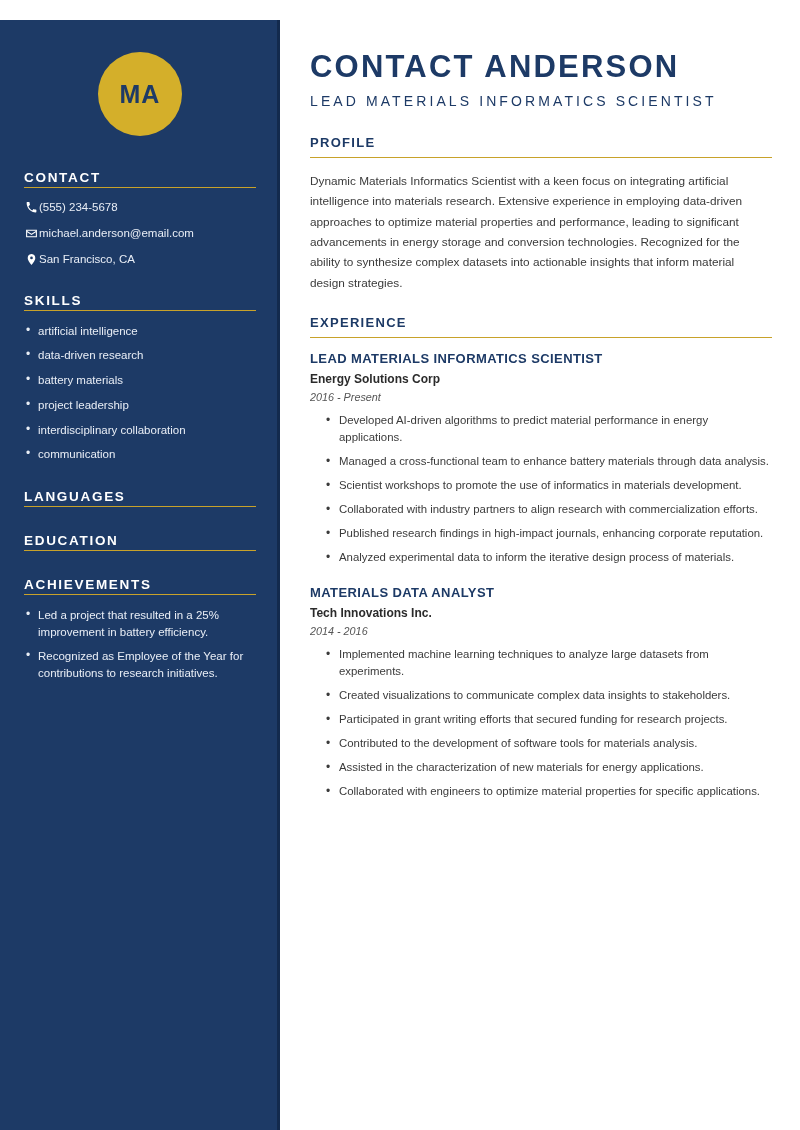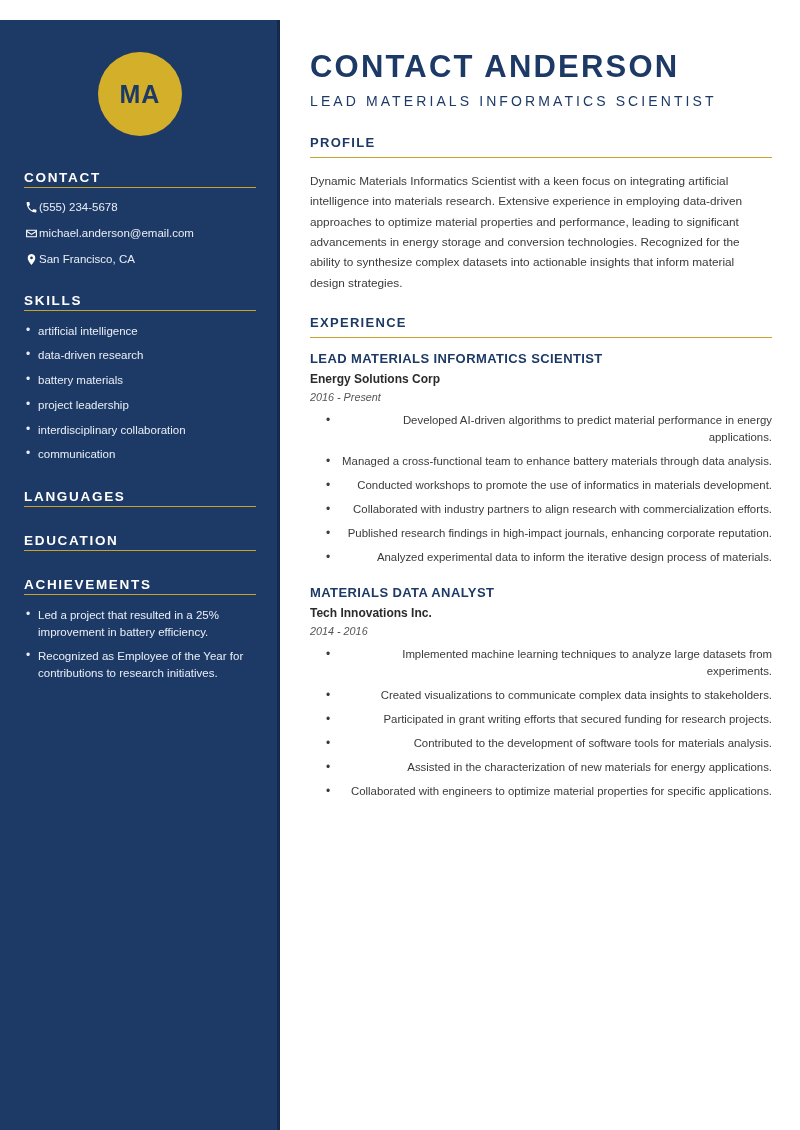--- a/index.html
+++ b/index.html
@@ -169,21 +169,20 @@
     list-style: none;
     margin: 0; padding: 0 0 0 16px;
   }
   ul.job-bullets li {
     position: relative;
     padding-left: 13px;
     font-size: 11.4px;
     color: #3a3a3a;
     line-height: 1.5;
     margin-bottom: 7px;
-    text-align: right;
   }
   ul.job-bullets li::before {
     content: "\2022";
     position: absolute;
     left: 0; top: -1px;
     color: #3a3a3a;
     font-size: 12px;
   }
 </style>
 </head>
@@ -270,21 +269,21 @@
     <section class="main-section">
       <div class="main-title">EXPERIENCE</div>
       <div id="experience-list">
           <div class="job">
             <div class="job-title">LEAD MATERIALS INFORMATICS SCIENTIST</div>
             <div class="job-company">Energy Solutions Corp</div>
             <div class="job-dates">2016 - Present</div>
             <ul class="job-bullets">
               <li>Developed AI-driven algorithms to predict material performance in energy applications.</li>
               <li>Managed a cross-functional team to enhance battery materials through data analysis.</li>
-              <li>Conducted workshops to promote the use of informatics in materials development.</li>
+              <li>Scientist workshops to promote the use of informatics in materials development.</li>
               <li>Collaborated with industry partners to align research with commercialization efforts.</li>
               <li>Published research findings in high-impact journals, enhancing corporate reputation.</li>
               <li>Analyzed experimental data to inform the iterative design process of materials.</li>
             </ul>
           </div>
           <div class="job">
             <div class="job-title">MATERIALS DATA ANALYST</div>
             <div class="job-company">Tech Innovations Inc.</div>
             <div class="job-dates">2014 - 2016</div>
             <ul class="job-bullets">

